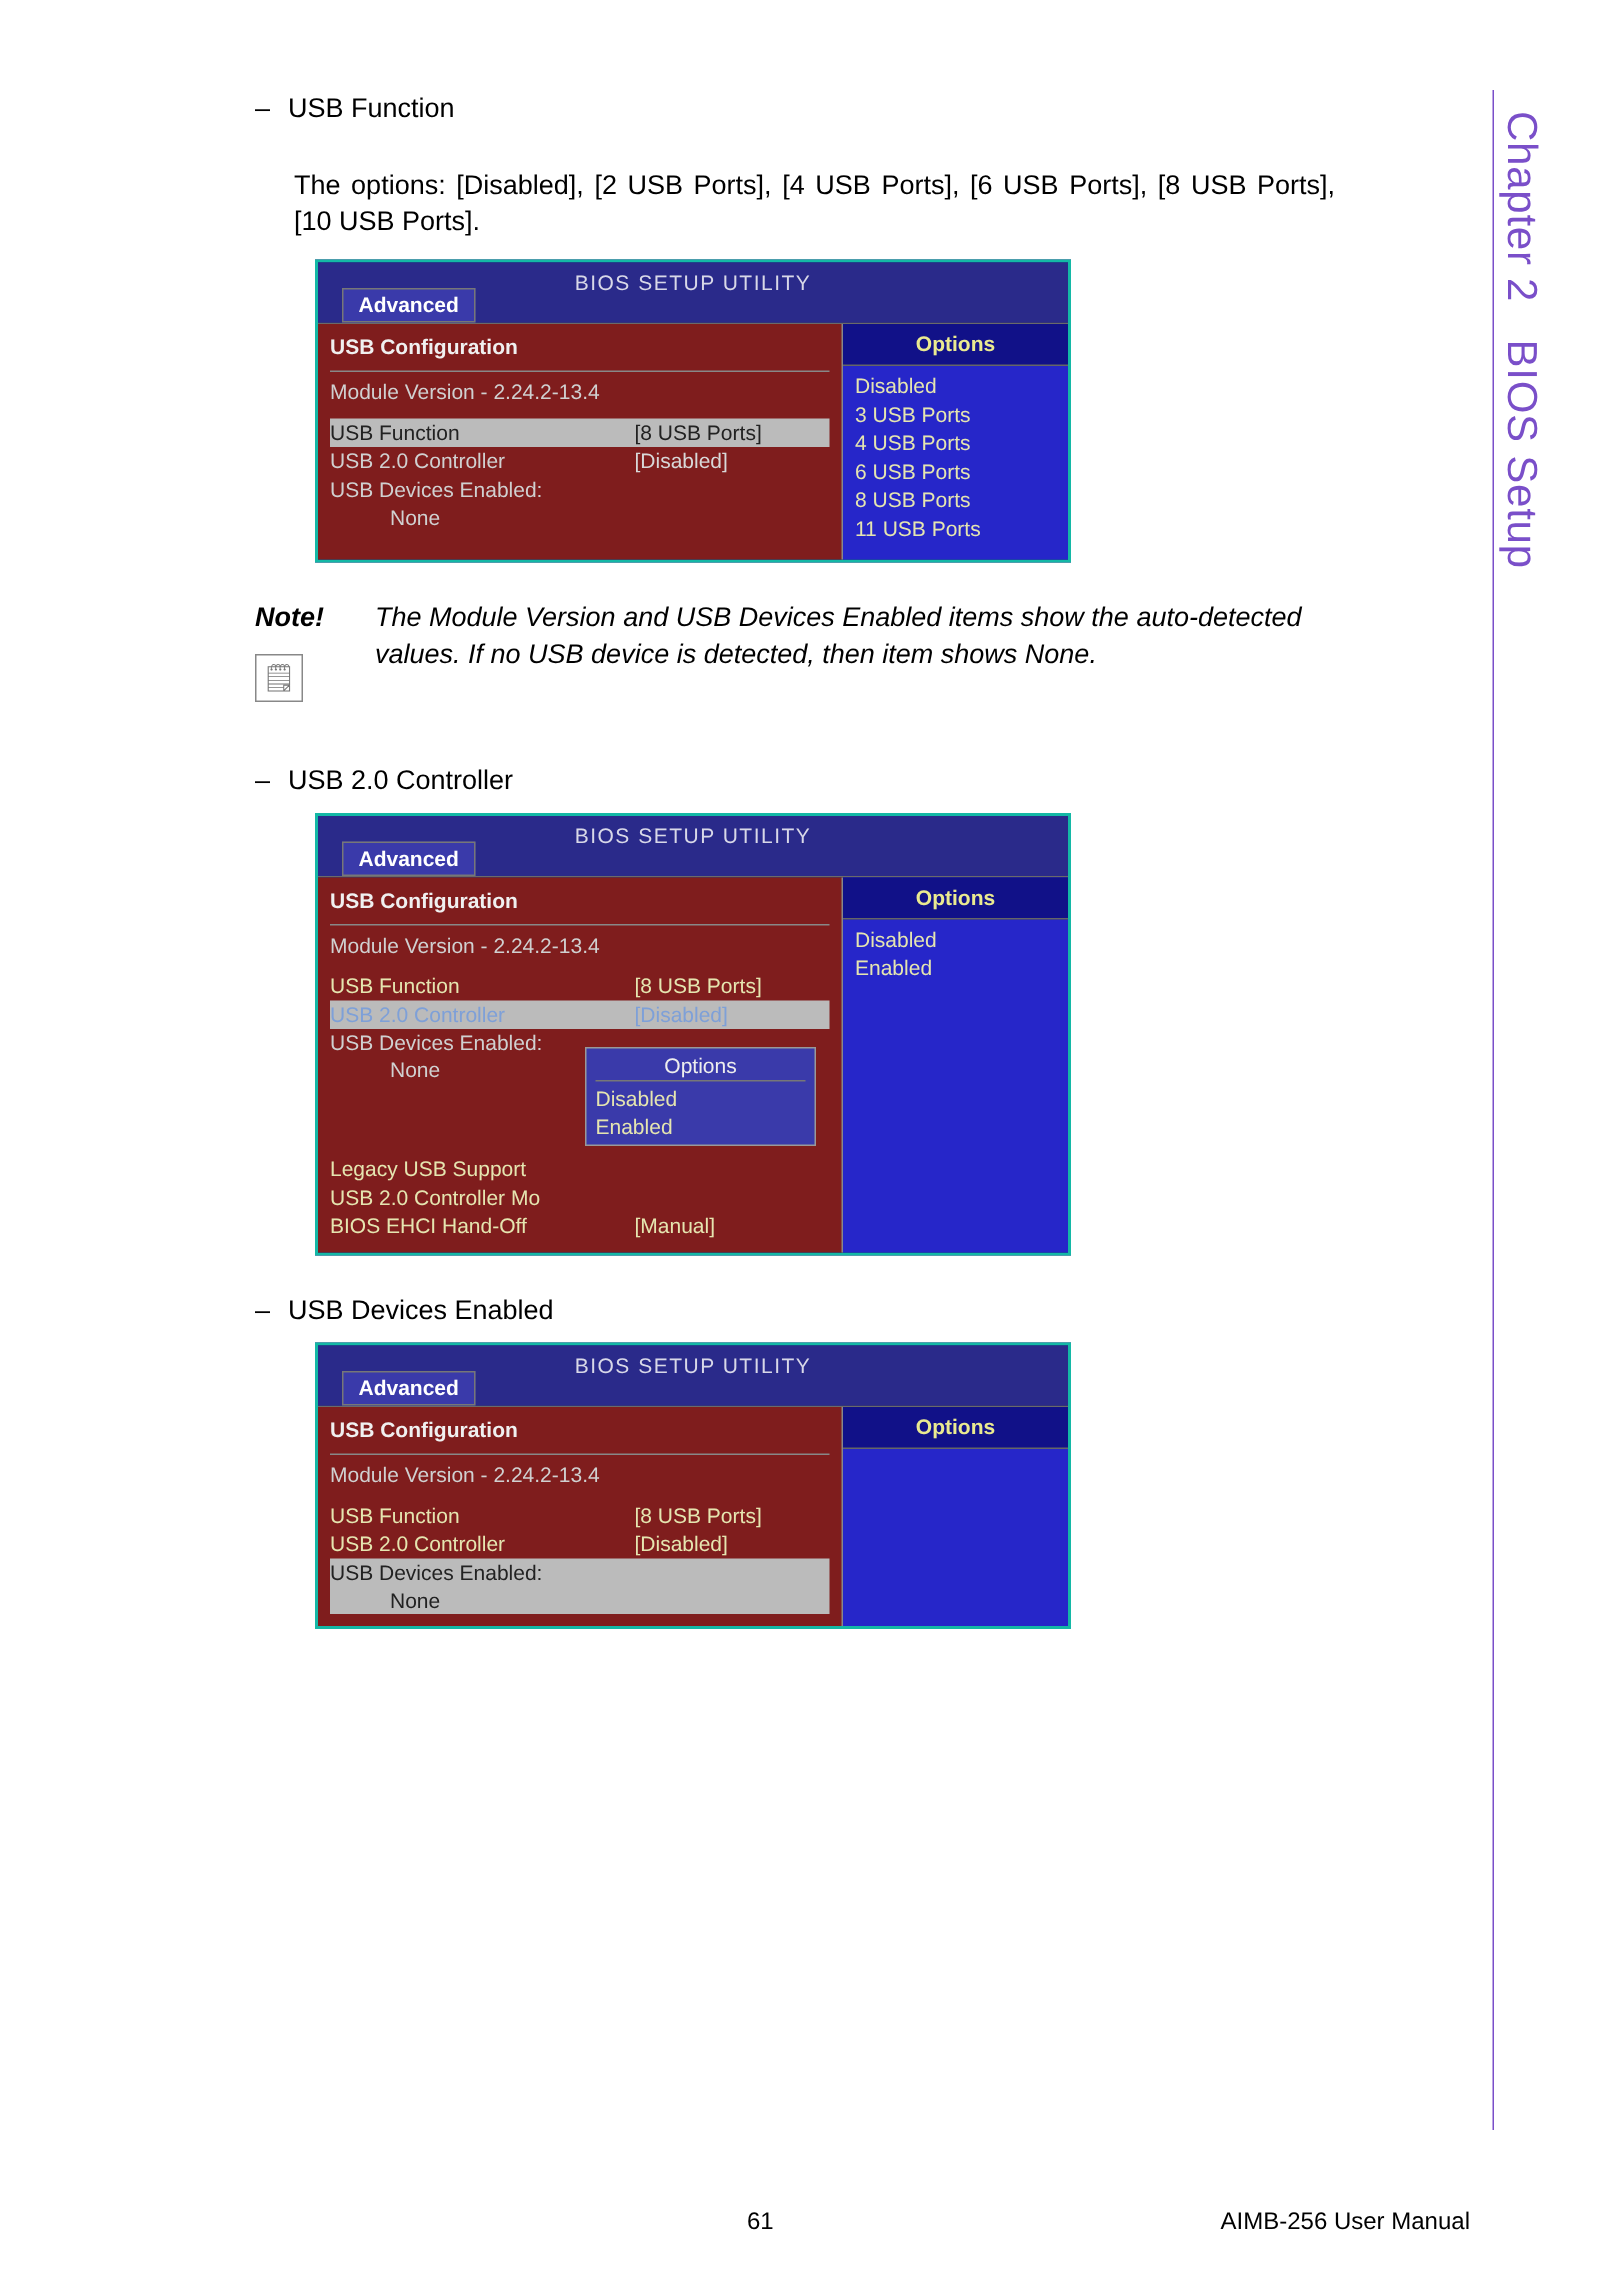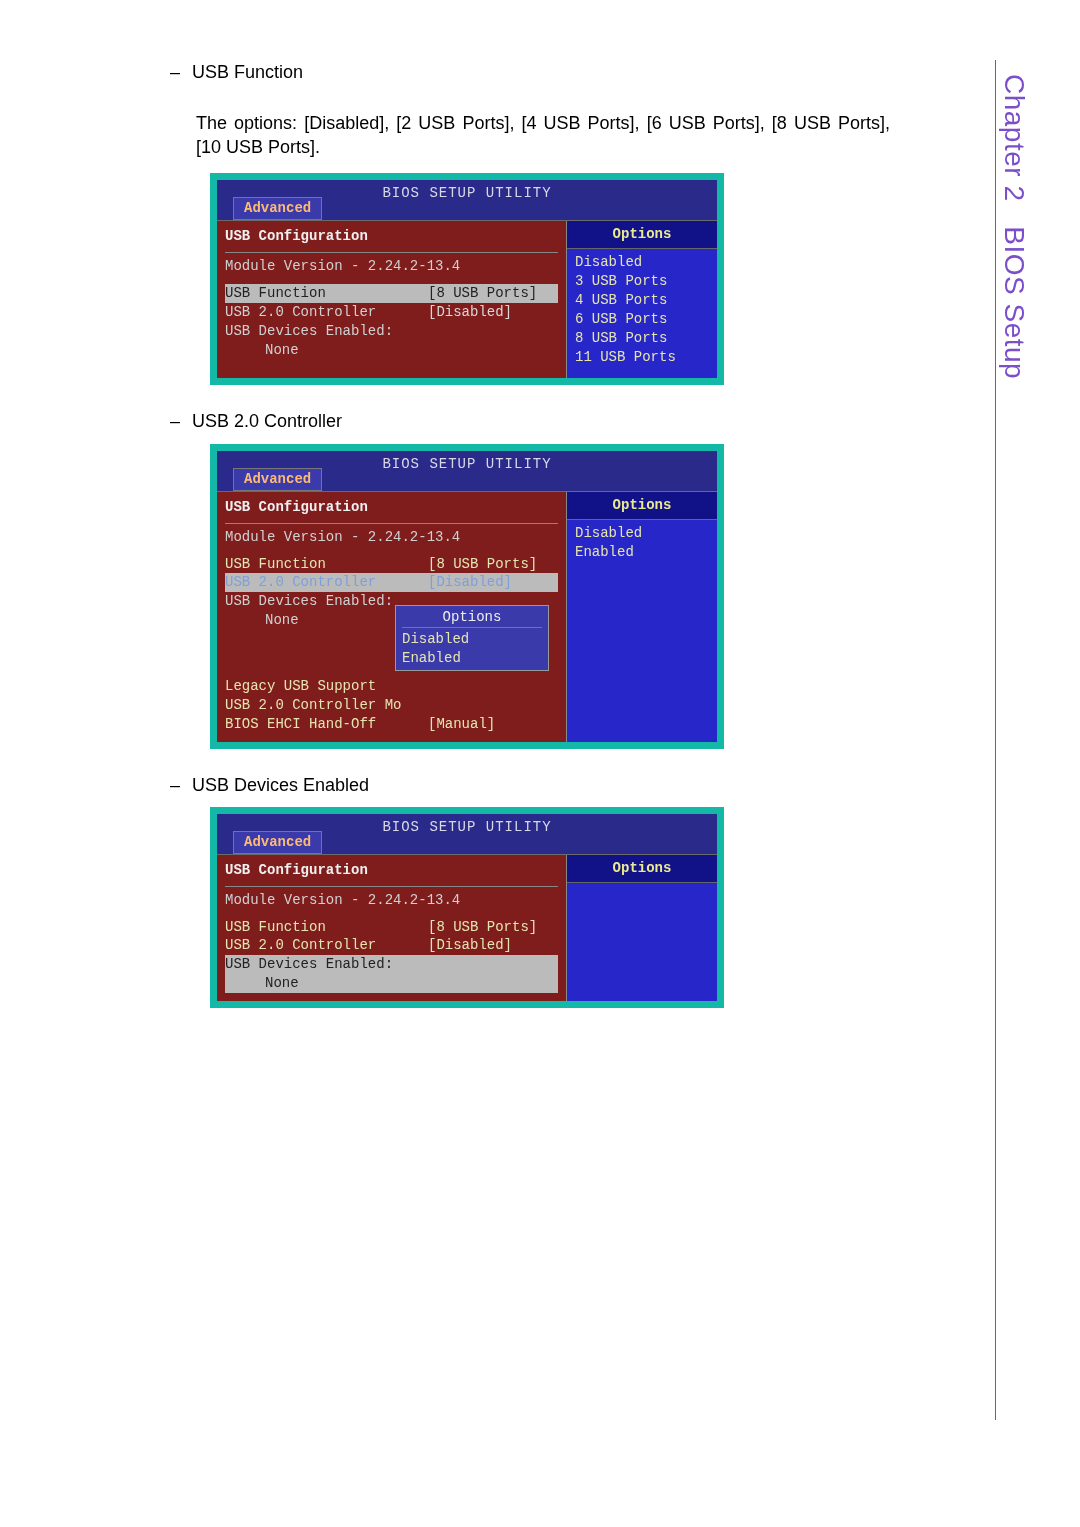--- a/index.html
+++ b/index.html
@@ -65,23 +65,23 @@
   .indent-desc {
     margin-left: 26px;
     margin-bottom: 14px;
     text-align: justify;
   }
 
   
   .bios-box {
     width: 500px;
     margin: 10px 0 24px 40px;
-    border: 7px solid #14b8a6;
+    border: 2px solid #14b8a6;
     background: #0a0a6a;
-    font-family: Liberation Mono, monospace;
+    font-family: Liberation Sans, sans-serif;
     font-size: 14px;
     color: #d0d0d0;
   }
   .bios-titlebar {
     background: #2a2a8a;
     text-align: center;
     color: #d8d8e8;
     font-size: 14px;
     padding: 2px 0 0 0;
     position: relative;
@@ -92,21 +92,21 @@
     padding-top: 2px;
     letter-spacing: 1px;
   }
   .bios-tab {
     position: absolute;
     left: 16px;
     bottom: 0;
     background: #3a3aaa;
     border: 1px solid #777;
     padding: 1px 10px;
-    color: #fdba74;
+    color: #ffffff;
     font-weight: bold;
   }
   .bios-body {
     display: flex;
     border-top: 1px solid #6a6a6a;
   }
   .bios-left {
     flex: 1;
     padding: 6px 8px 8px 8px;
     background: #7f1d1d;
@@ -278,20 +278,27 @@
             <div>3 USB Ports</div>
             <div>4 USB Ports</div>
             <div>6 USB Ports</div>
             <div>8 USB Ports</div>
             <div>11 USB Ports</div>
           </div>
         </div>
       </div>
     </div>
 
+    <div class="note-row">
+      <div class="note-col">
+        <div class="note-label">Note!</div>
+        <div class="note-icon">🗒</div>
+      </div>
+      <div class="note-text">The Module Version and USB Devices Enabled items show the auto-detected values. If no USB device is detected, then item shows None.</div>
+    </div>
 
     <div class="bullet-row">
       <span class="dash">–</span>
       <span class="item-title">USB 2.0 Controller</span>
     </div>
 
     <div class="bios-box">
       <div class="bios-titlebar">
         <span class="title-txt">BIOS SETUP UTILITY</span>
         <span class="bios-tab">Advanced</span>
@@ -375,13 +382,18 @@
         </div>
         <div class="bios-right">
           <div class="opt-header">Options</div>
           <div class="opt-list"></div>
         </div>
       </div>
     </div>
 
   </div>
 
+  <div class="footer">
+    <span style="width:200px"></span>
+    <span class="pnum">61</span>
+    <span class="man">AIMB-256 User Manual</span>
+  </div>
 </div>
 
 </body></html>

